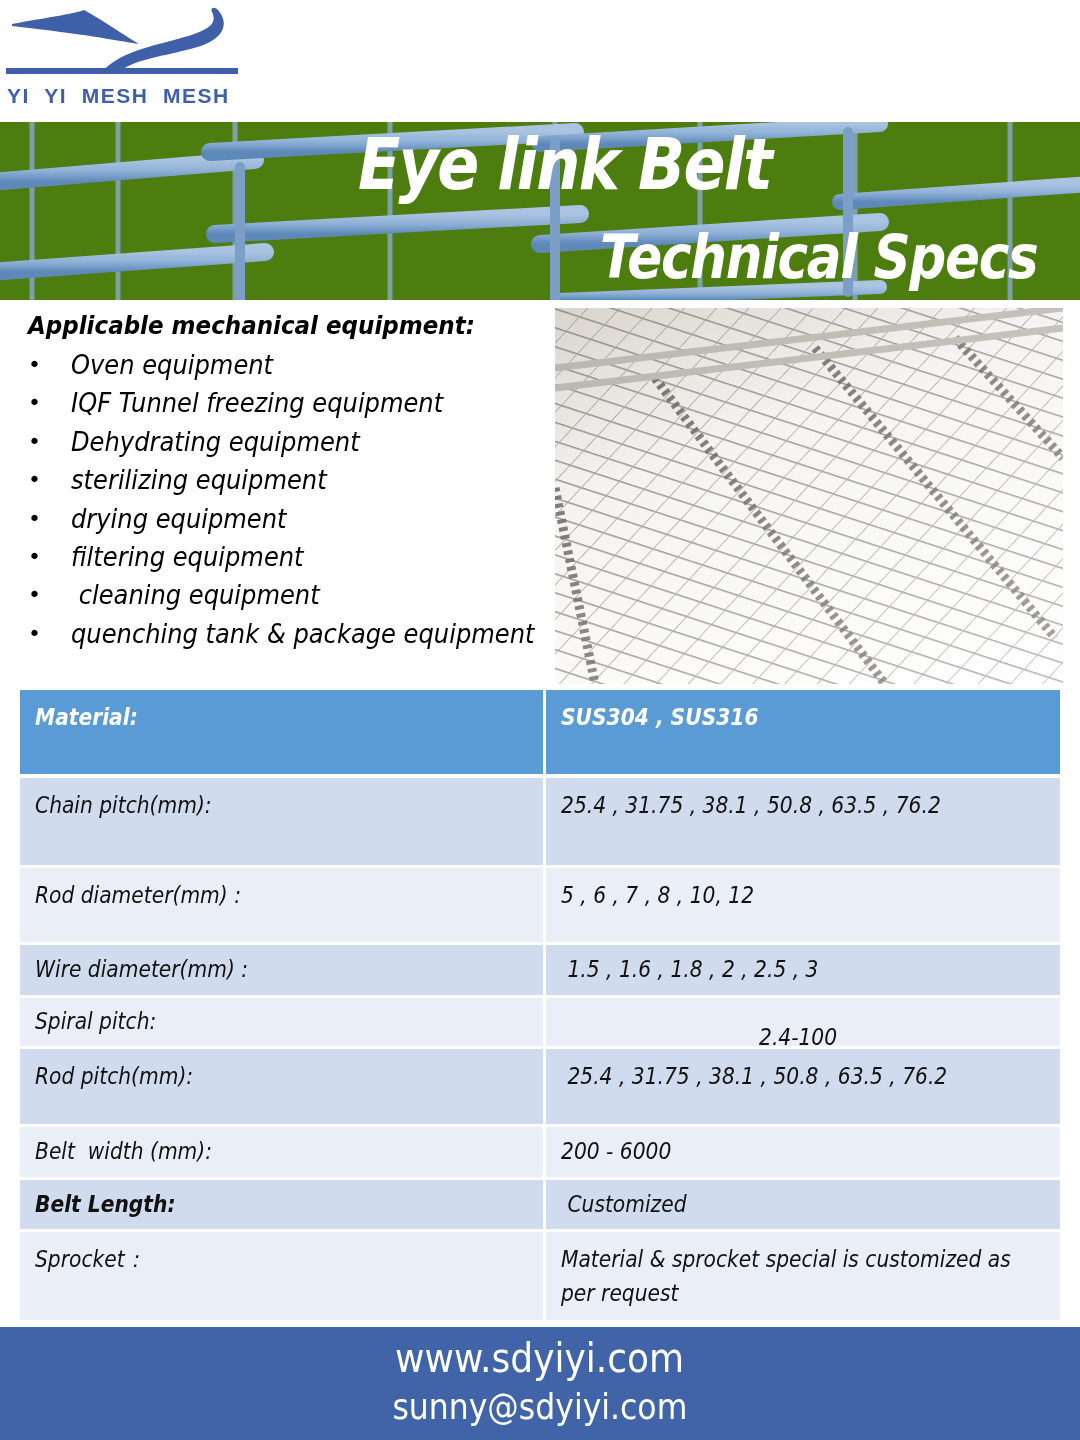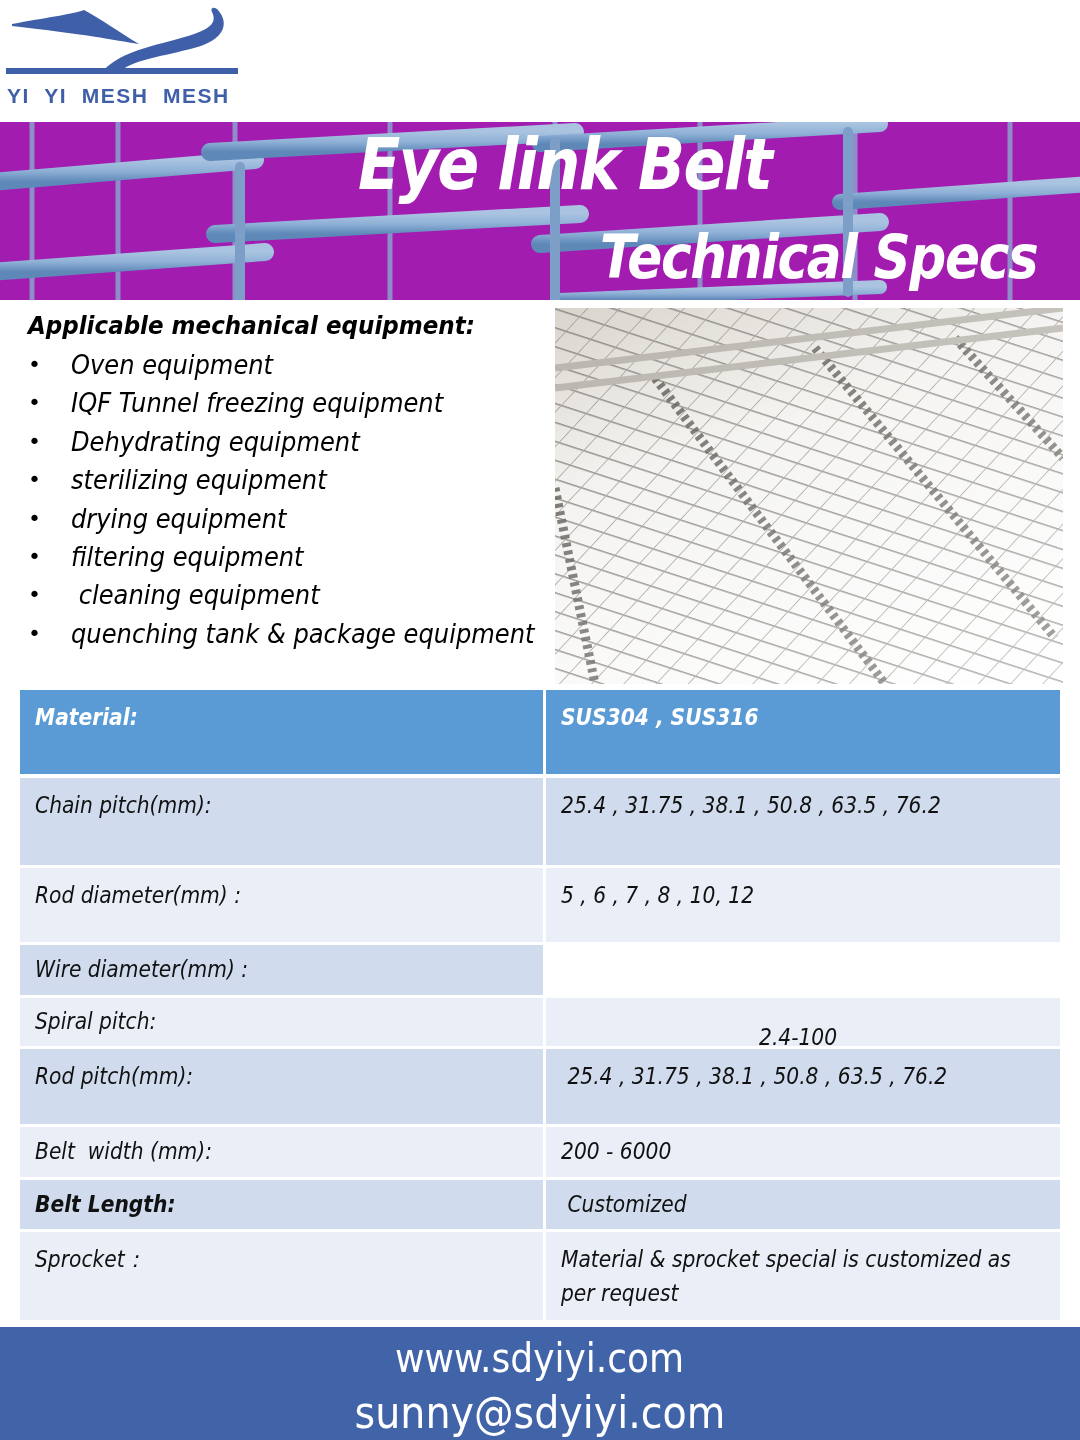--- a/index.html
+++ b/index.html
@@ -11,21 +11,21 @@
   .logo svg { position: absolute; left: 0; top: 0; }
   .logo-text {
     position: absolute; left: 3px; top: 80px;
     font-family: "Liberation Sans", sans-serif; font-weight: bold;
     font-size: 21px; letter-spacing: 1.5px; color: #3f5fa8; white-space: pre;
   }
 
   
   .banner {
     position: absolute; left: 0; top: 122px; width: 1080px; height: 178px;
-    background: #a21caf; overflow: hidden;
+    background: #4d7c0f; overflow: hidden;
   }
   .banner svg.mesh { position: absolute; left: 0; top: 0; }
   .banner-title {
     position: absolute; left: 358px; top: 122px; height: 90px;
     font-family: "DejaVu Sans", sans-serif; font-style: italic; font-weight: bold;
     font-size: 72px; color: #ffffff; letter-spacing: -2px; white-space: nowrap;
     transform: scaleX(0.86); transform-origin: left top;
   }
   .banner-subtitle {
     position: absolute; left: 600px; top: 225px;
@@ -82,21 +82,21 @@
   
   .footer {
     position: absolute; left: 0; top: 1327px; width: 1080px; height: 113px;
     background: #4163a8;
   }
   .footer-web, .footer-mail {
     position: absolute; left: 0; width: 1080px; text-align: center;
     font-family: "DejaVu Sans", sans-serif; color: #fff; white-space: nowrap;
   }
   .footer-web { top: 8px; font-size: 40px; }
-  .footer-mail { top: 60px; font-size: 44px; }
+  .footer-mail { top: 60px; font-size: 35px; }
   .footer-web span, .footer-mail span { display: inline-block; transform: scaleX(0.9); }
 </style>
 </head>
 <body>
 
 <div class="logo">
   <svg width="236" height="80" viewBox="0 0 236 80">
 
     <path d="M8 20 C40 14 70 10 80 6 C95 14 115 28 135 40 C110 36 80 30 8 22 Z" fill="#3f5fa8"></path>
 
@@ -224,20 +224,21 @@
   <div class="spec-row row-dark" style="top:88px; height:87px;padding-left:40px;">
     <div class="spec-cell cell-label"><span>Chain pitch(mm):</span></div>
     <div class="spec-cell cell-value"><span>25.4 , 31.75 , 38.1 , 50.8 , 63.5 , 76.2</span></div>
   </div>
   <div class="spec-row row-light" style="top:178px; height:74px;">
     <div class="spec-cell cell-label"><span>Rod diameter(mm) :</span></div>
     <div class="spec-cell cell-value"><span>5 , 6 , 7 , 8 , 10, 12</span></div>
   </div>
   <div class="spec-row row-dark" style="top:255px; height:50px;">
     <div class="spec-cell cell-label" style="padding-top:7px;"><span>Wire diameter(mm) :</span></div>
+    <div class="spec-cell cell-value" style="padding-top:7px;"><span> 1.5 , 1.6 , 1.8 , 2 , 2.5 , 3</span></div>
   </div>
   <div class="spec-row row-light" style="top:308px; height:48px;">
     <div class="spec-cell cell-label" style="padding-top:6px;"><span>Spiral pitch:</span></div>
     <div class="spec-cell cell-value" style="padding-top:22px;text-align:center;"><span>2.4-100</span></div>
   </div>
   <div class="spec-row row-dark" style="top:359px; height:75px;">
     <div class="spec-cell cell-label"><span>Rod pitch(mm):</span></div>
     <div class="spec-cell cell-value"><span> 25.4 , 31.75 , 38.1 , 50.8 , 63.5 , 76.2</span></div>
   </div>
   <div class="spec-row row-light" style="top:437px; height:50px;">

